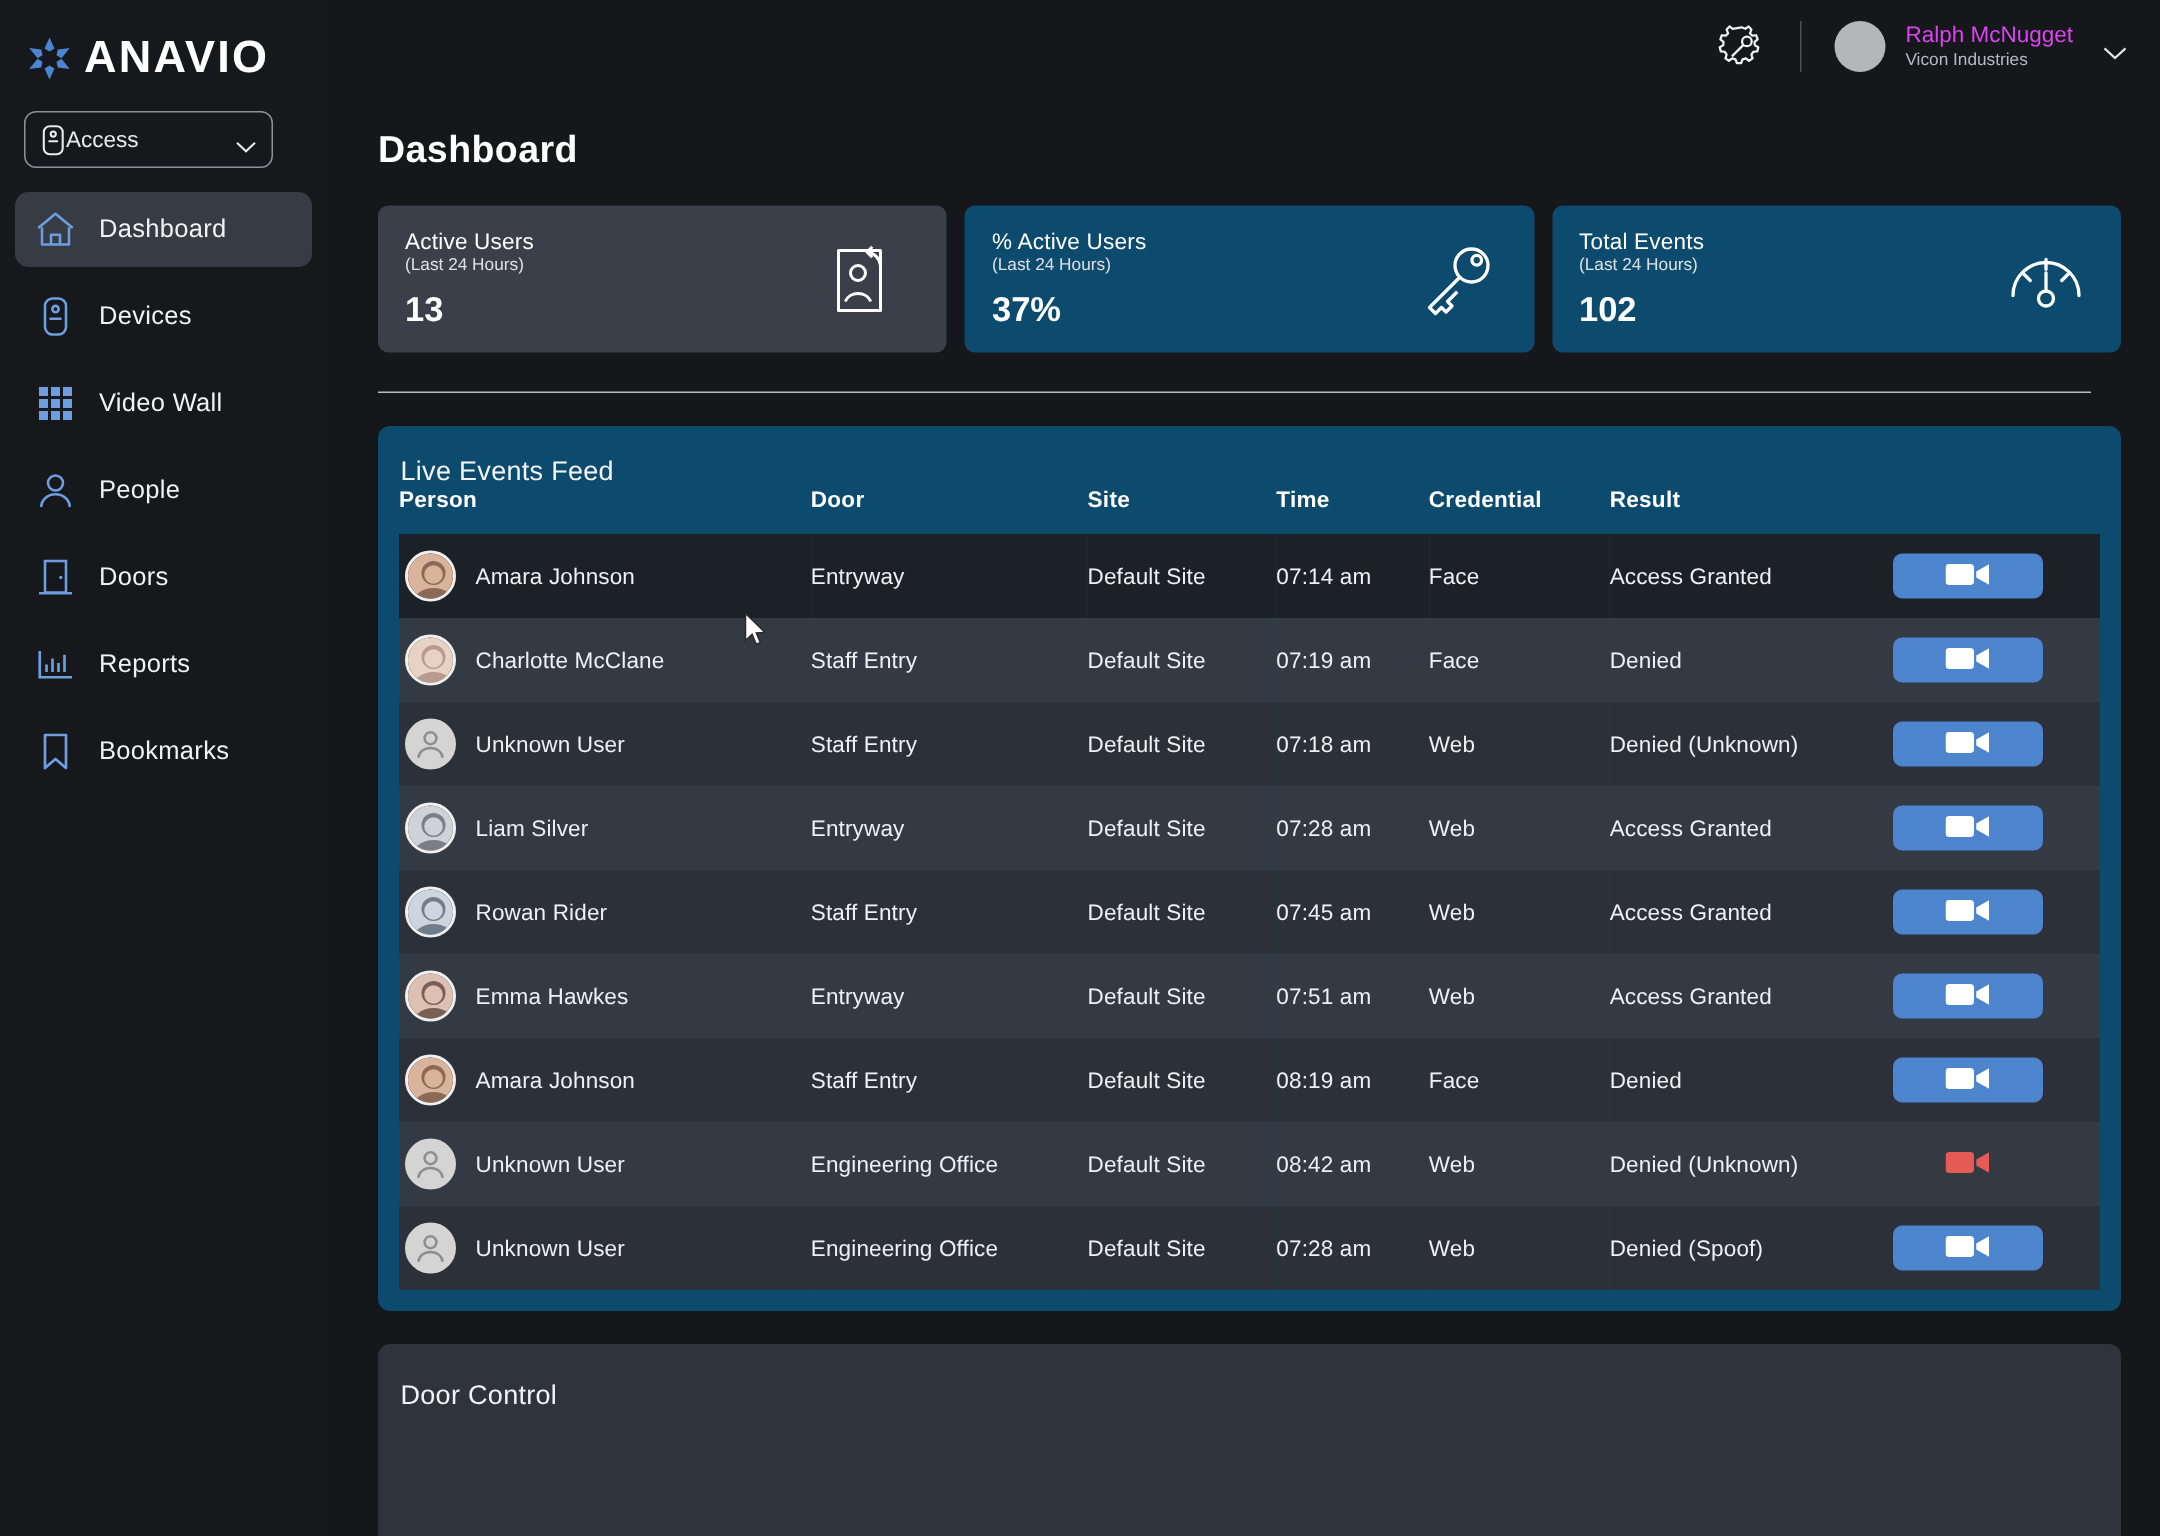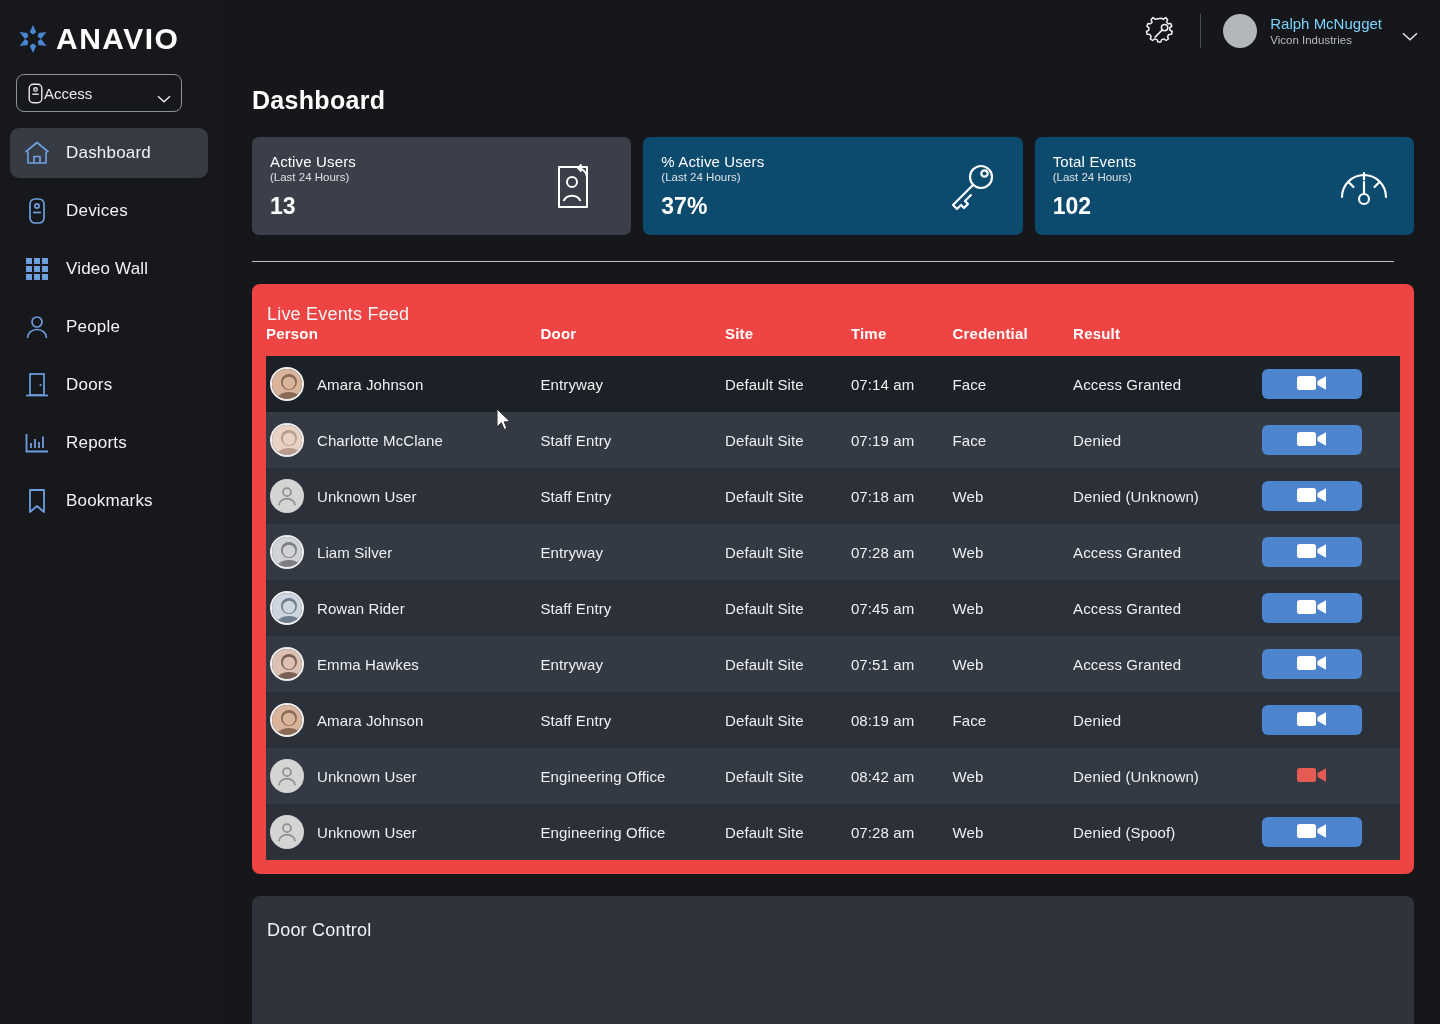--- a/index.html
+++ b/index.html
@@ -64,21 +64,21 @@
     display: flex; align-items: center; justify-content: flex-end;
     padding-right: 22px;
   }
   .gear-btn { width: 34px; height: 34px; cursor: pointer; }
   .tb-divider { width: 1px; height: 34px; background: #4a4f58; margin: 0 22px; }
   .avatar-top {
     width: 34px; height: 34px; border-radius: 50%;
     background: #b4b7ba; flex: 0 0 34px;
   }
   .user-block { margin-left: 13px; }
-  .user-name { font-size: 15px; color: #7dd3fc; line-height: 18px; }
+  .user-name { font-size: 15px; color: #d946ef; line-height: 18px; }
   .user-org { font-size: 11.5px; color: #b6bac1; line-height: 15px; }
   .user-chev { margin-left: 20px; width: 16px; height: 9px; cursor: pointer; }
 
   
   .main {
     flex: 1; position: relative;
     padding: 62px 26px 0 16px;
   }
   .page-title {
     font-size: 25px; font-weight: bold; color: #ffffff;
@@ -104,21 +104,21 @@
   .stat-ico { position: absolute; right: 22px; top: 24px; width: 56px; height: 52px; }
 
   .divider-line {
     height: 1px; background: #b9bdc4;
     margin: 26px 20px 0 18px;
   }
 
   
   .panel {
     margin: 22px 0 0 18px;
-    background: #ef4444;
+    background: #0c4a6e;
     border-radius: 8px;
     padding: 16px 14px 14px 14px;
   }
   .panel-title { font-size: 18px; color: #f2f3f5; margin: 4px 0 0 1px; letter-spacing: 0.2px; }
 
   .feed-table { width: 100%; border-collapse: collapse; }
   .feed-table th {
     text-align: left; font-size: 15px; font-weight: bold; color: #ffffff;
     padding: 0 0 14px 0; letter-spacing: 0.2px;
   }

